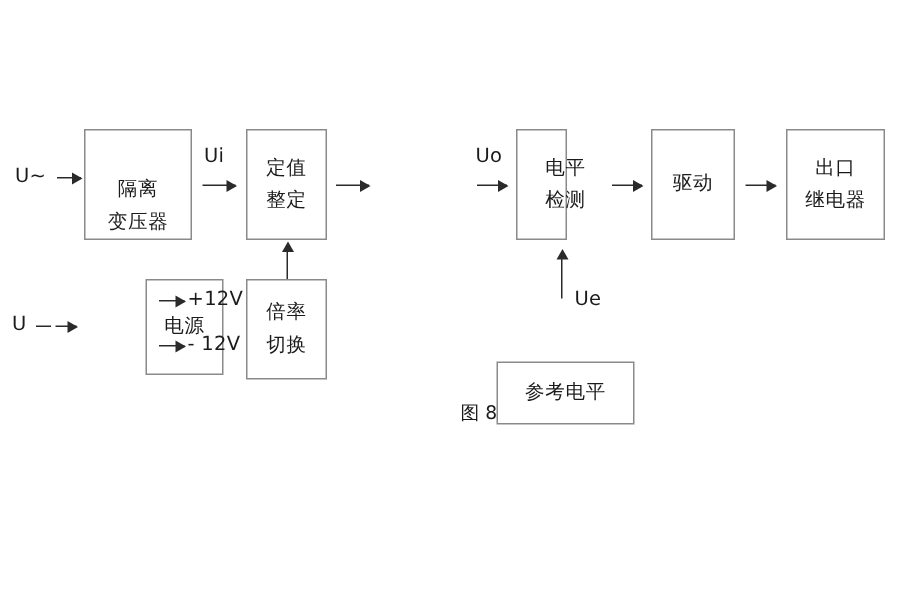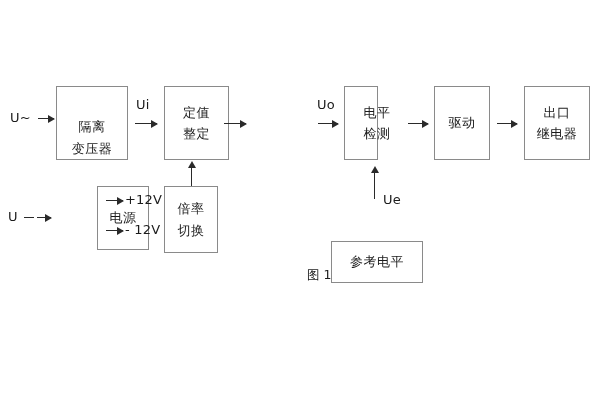--- a/index.html
+++ b/index.html
@@ -99,21 +99,21 @@
   <div class="harrow" style="left:38px; top:118px; width:16px;"></div>
 
   <div class="box" style="left:56px; top:86px; width:72px; height:74px;justify-content:flex-end;">
     <span class="ln">隔离</span>
     <span class="ln">变压器</span>
   </div>
 
   <div class="lbl big" style="left:136px; top:97px;">Ui</div>
   <div class="harrow" style="left:135px; top:123px; width:22px;"></div>
 
-  <div class="box" style="left:164px; top:86px; width:65px; height:74px;">
+  <div class="box" style="left:164px; top:86px; width:54px; height:74px;">
     <span class="ln">定值</span>
     <span class="ln">整定</span>
   </div>
 
   <div class="harrow" style="left:224px; top:123px; width:22px;"></div>
 
 
   <div class="lbl big" style="left:317px; top:97px;">Uo</div>
   <div class="harrow" style="left:318px; top:123px; width:20px;"></div>
 
@@ -156,15 +156,15 @@
 
   <div class="varrow" style="left:191px; top:167px; height:19px;"></div>
 
   <div class="varrow" style="left:374px; top:172px; height:27px;"></div>
   <div class="lbl big" style="left:383px; top:174px;margin-top:18px;">Ue</div>
 
   <div class="box" style="left:331px; top:200px; width:92px; height:42px;margin-top:41px;">
     <span class="ln">参考电平</span>
   </div>
 
-  <div class="caption" style="left:307px; top:267px;">图 1</div>
+  <div class="caption" style="left:307px; top:267px;">图 8</div>
 
 </div>
 
 </body></html>

